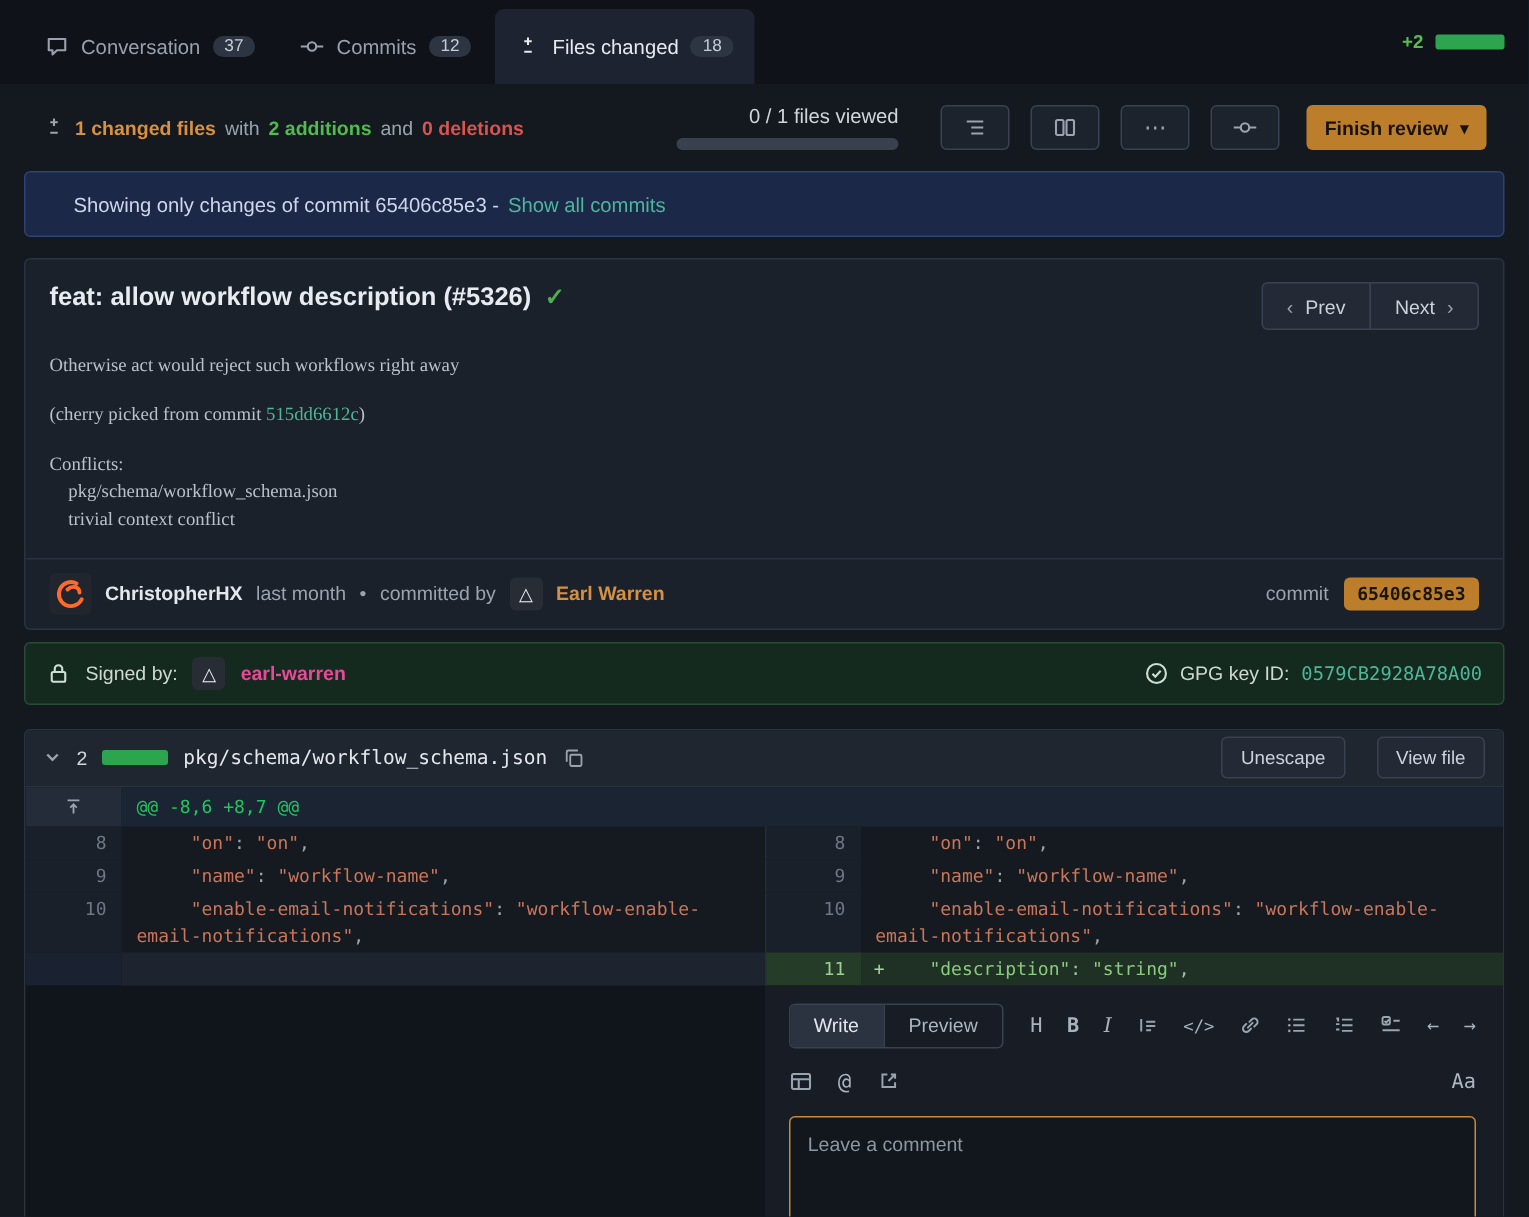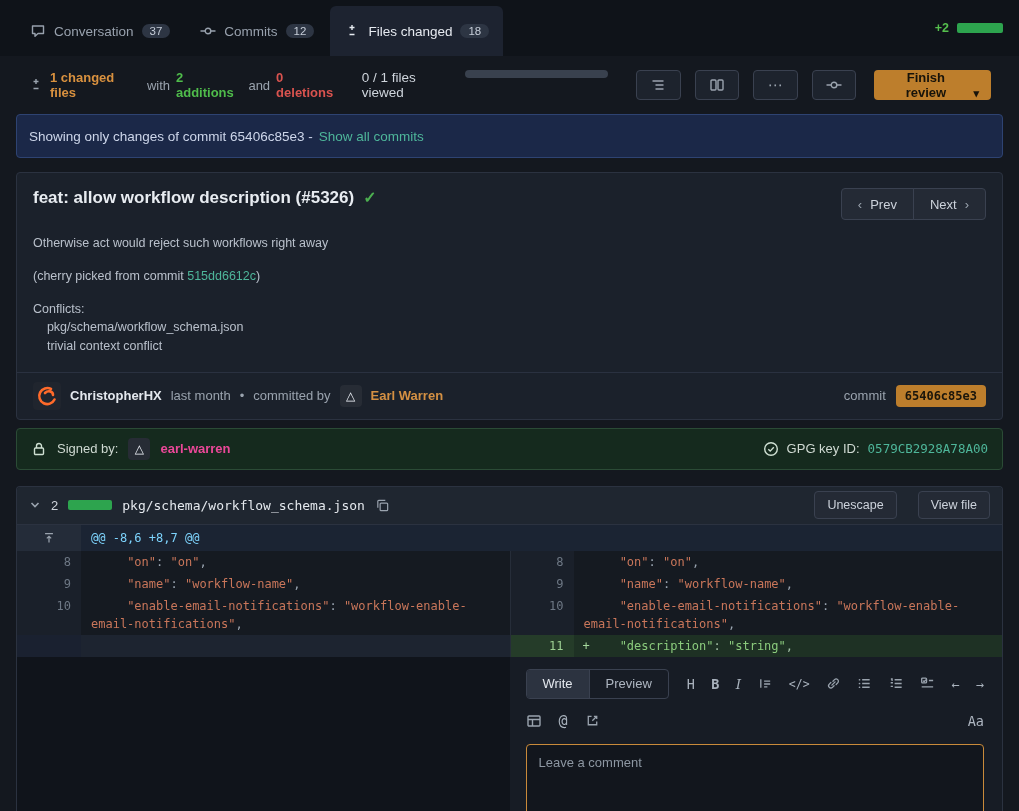--- a/index.html
+++ b/index.html
@@ -19,46 +19,46 @@
   .tabbar-right{margin-left:auto;display:flex;align-items:center;gap:8px;height:56px}
   .stat-add{color:#55bf4d;font-weight:700;font-size:12.5px}
   .statbar-top{width:46px;height:10px;background:#2da44e;border-radius:2px}
 
   
   .summary{display:flex;align-items:center;padding:14px 28px 12px;gap:6px}
   .files-link{color:#d9913f;font-weight:600;cursor:pointer}
   .green{color:#4fbc4b;font-weight:600}
   .red{color:#d9534f;font-weight:600}
   .muted{color:#9aa3ae}
-  .viewed{margin-left:auto;display:flex;flex-direction:row;gap:7px;align-items:flex-start;margin-right:14px}
+  .viewed{margin-left:auto;display:flex;flex-direction:column;gap:7px;align-items:flex-end;margin-right:14px}
   .viewed-text{color:#cfd5dc;font-size:13.5px;padding-left:14px}
   .progress{width:148px;height:8px;background:#39414e;border-radius:4px;overflow:hidden}
   .progress-fill{height:100%;width:0;background:#2da44e}
   .icon-btn{width:46px;height:30px;border:1px solid #3a4150;background:#1d232d;border-radius:4px;
             display:flex;align-items:center;justify-content:center;color:#9aa3ae;cursor:pointer;margin-left:8px}
   .finish-btn{height:30px;margin-left:12px;background:#bd7e2c;color:#17130a;font-weight:700;font-size:13px;
-              border:none;border-radius:4px;padding:0 12px;display:flex;align-items:flex-end;gap:8px;cursor:pointer}
+              border:none;border-radius:4px;padding:0 12px;display:flex;align-items:center;gap:8px;cursor:pointer}
 
   
   .banner{margin:2px 16px 0;height:44px;background:#1b2848;border:1px solid #2e4372;border-radius:4px;
-          display:flex;align-items:center;padding:0 12px;gap:6px;color:#cdd6ea;font-size:13.5px}
+          display:flex;align-items:center;padding:0 32px;gap:6px;color:#cdd6ea;font-size:13.5px}
   .banner .link{color:#4eb69a;cursor:pointer}
 
   
   .commit-panel{margin:14px 16px 0;background:#1b212b;border:1px solid #2b3240;border-radius:4px}
   .c-head{display:flex;align-items:flex-start;justify-content:space-between;padding:15px 16px 4px}
   .c-title{font-size:17px;font-weight:600;color:#e8ecf1;display:flex;gap:9px;}
   .check{color:#4caf50;font-weight:700;font-size:16px}
   .btn-group{display:flex}
   .btn-group .nav-btn{background:#242a35;border:1px solid #3a4150;color:#ccd2db;height:32px;padding:0 16px;
             font-size:13px;display:flex;align-items:center;gap:8px;cursor:pointer}
   .btn-group .nav-btn:first-child{border-radius:4px 0 0 4px}
   .btn-group .nav-btn:last-child{border-radius:0 4px 4px 0;margin-left:-1px}
   .chev{color:#9aa3ae}
-  .c-body{padding:10px 16px 16px;font-family:Liberation Sans, sans-serif;font-size:12.5px;color:#b9c0cb;line-height:1.5}
+  .c-body{padding:10px 16px 16px;font-family:Liberation Serif, serif;font-size:12.5px;color:#b9c0cb;line-height:1.5}
   .c-body .para{margin-bottom:14px}
   .c-body .pre{white-space:pre-wrap}
   .hash-link{color:#4eb69a;cursor:pointer}
   .c-foot{border-top:1px solid #2a3140;padding:9px 16px;display:flex;align-items:center;gap:9px}
   .avatar-lg{width:28px;height:28px;border-radius:4px;background:#20252e;display:flex;align-items:center;justify-content:center;overflow:hidden}
   .avatar-sm{width:22px;height:22px;border-radius:4px;background:#272c35;color:#e8ecf2;display:flex;
              align-items:center;justify-content:center;font-size:12px}
   .author{font-weight:700;color:#e4e8ee}
   .committer{color:#d49043;font-weight:700;cursor:pointer}
   .c-foot-right{margin-left:auto;display:flex;align-items:center;gap:10px}
@@ -82,21 +82,21 @@
   .file-stat-num{color:#d0d5dc}
   .file-bar{width:44px;height:10px;background:#2da44e;border-radius:2px}
   .file-name{font-family:"DejaVu Sans Mono",monospace;font-size:13px;color:#e4e8ed}
   .file-head-right{margin-left:auto;display:flex;gap:21px}
   .small-btn{height:28px;padding:0 12px;background:#242a35;border:1px solid #3a4150;border-radius:4px;
              color:#ccd2db;font-size:12.5px;cursor:pointer}
 
   .diff{background:#151a21;font-family:"DejaVu Sans Mono",monospace;font-size:12px;flex:1;display:flex;flex-direction:column}
   .hunk-row{display:grid;grid-template-columns:64px 1fr 64px 1fr}
   .hunk-expand{grid-column:1;background:#242c39;display:flex;align-items:center;justify-content:center;height:26px;cursor:pointer}
-  .hunk-text{grid-column:2/5;background:#1b2433;color:#7dd3fc;display:flex;align-items:center;padding-left:10px;height:26px}
+  .hunk-text{grid-column:2/5;background:#1b2433;color:#22c55e;display:flex;align-items:center;padding-left:10px;height:26px}
   .drow{display:grid;grid-template-columns:64px 1fr 64px 1fr}
   .dnum{background:#1a202a;color:#6e7885;text-align:right;padding:2px 10px 2px 0;line-height:18px;cursor:pointer}
   .dnum.rstart{border-left:1px solid #262d39}
   .dcode{position:relative;padding:2px 8px 2px 10px;white-space:pre-wrap;overflow-wrap:break-word;
          color:#aab3bf;line-height:18px}
   .c-s{color:#c9765a}.c-p{color:#9aa5b1}.c-a{color:#8bcb7d}.c-ap{color:#a3bfa6}
   .num-add{background:#253c29;color:#9ccf92}
   .code-add{background:#1e3124}
   .ph-num{background:#1a2130}
   .ph-code{background:#1d2430}

